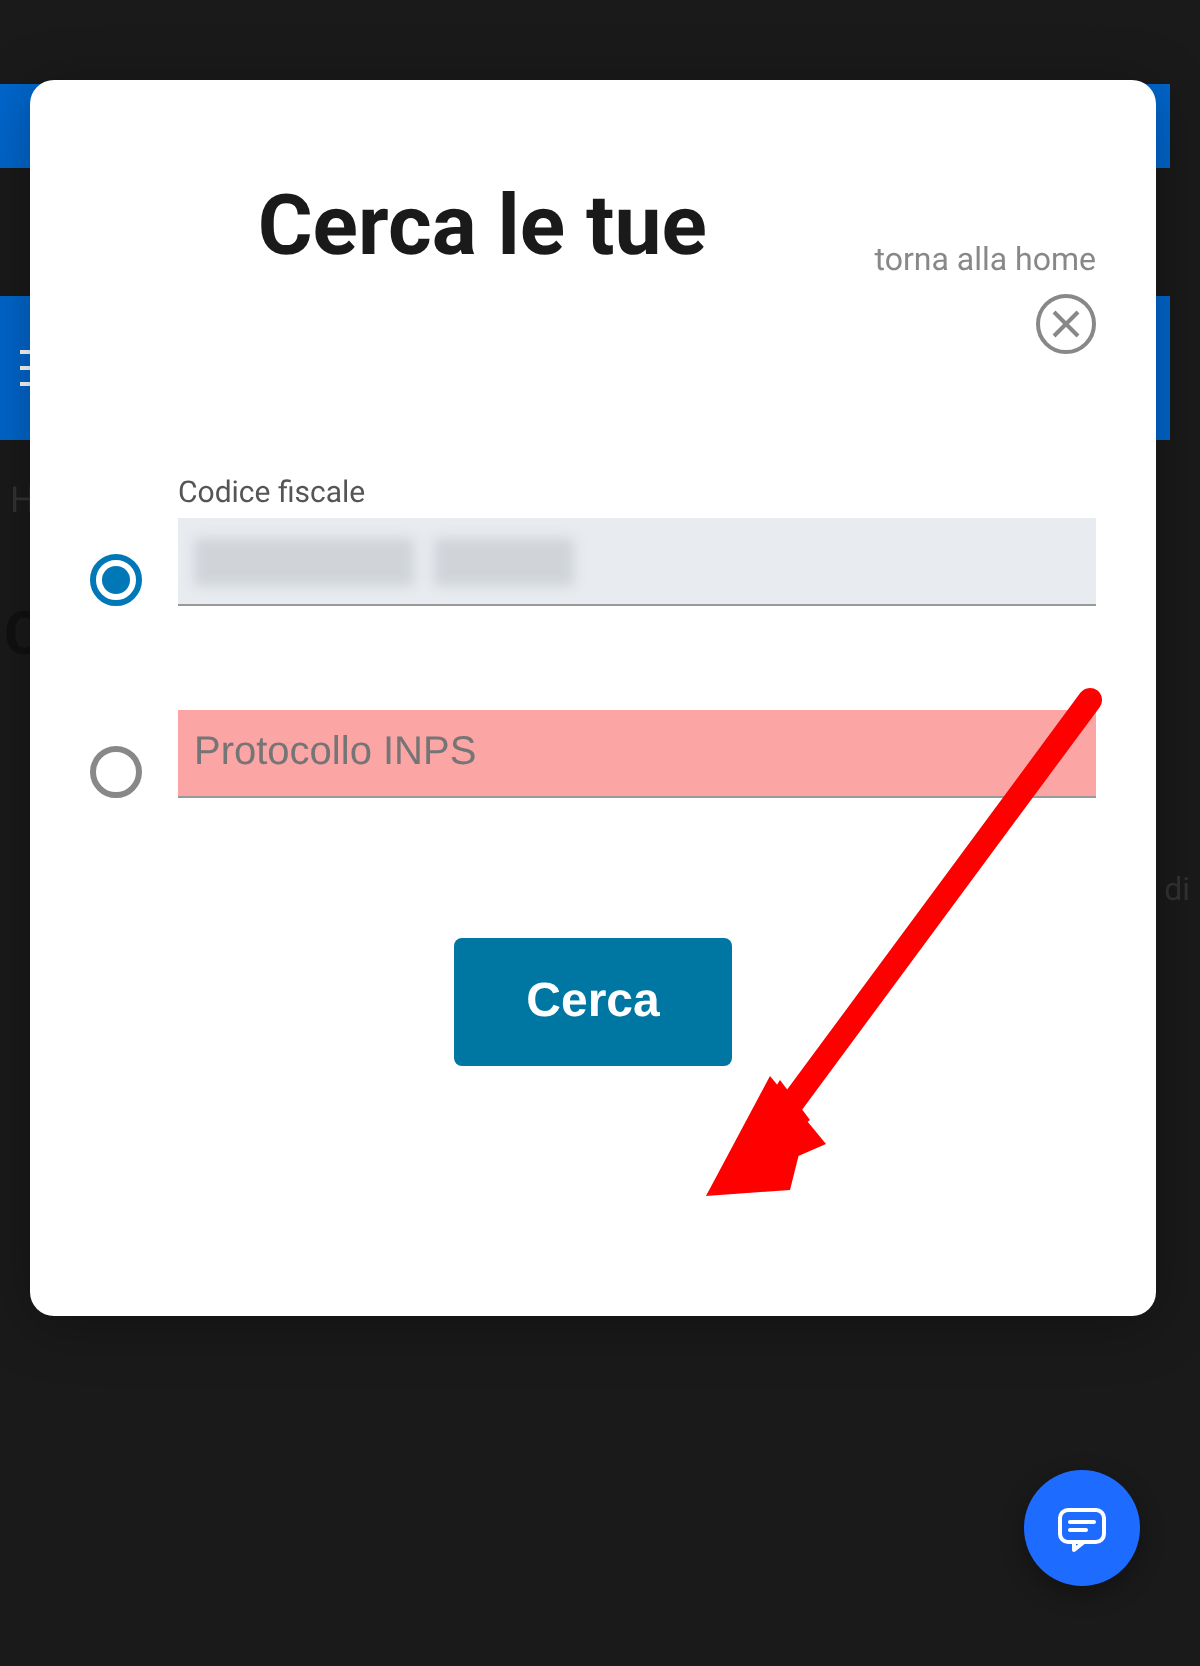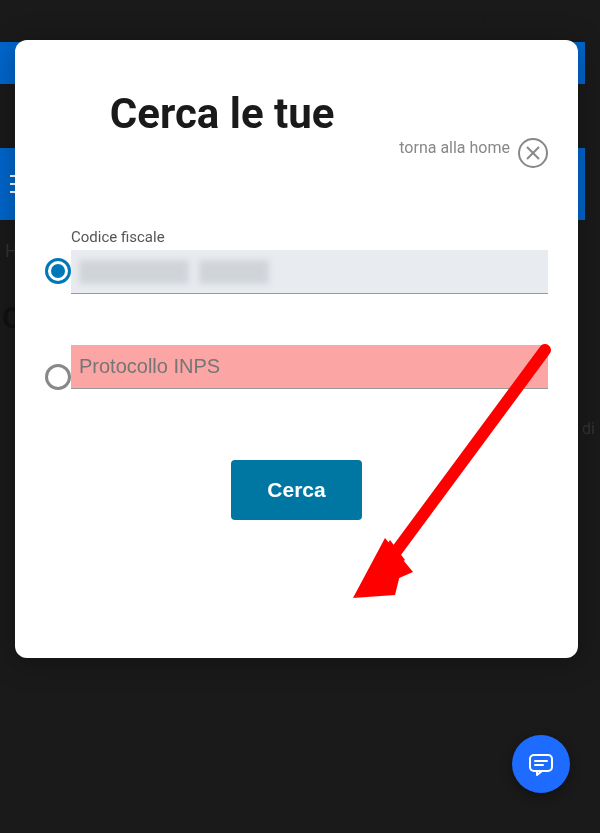--- a/index.html
+++ b/index.html
@@ -50,21 +50,21 @@
     .page-title-behind {
       position: absolute;
       top: 300px;
       left: 2px;
       font-size: 30px;
       font-weight: bold;
       color: #111;
     }
     .di-text {
       position: absolute;
-      top: 419px;
+      top: 435px;
       right: 5px;
       color: #333;
       font-size: 16px;
     }
     .modal {
       position: absolute;
       top: 40px;
       left: 15px;
       right: 22px;
       bottom: 175px;
@@ -82,43 +82,45 @@
     .modal-title {
       font-size: 42px;
       font-weight: 700;
       color: #1a1a1a;
       line-height: 1.15;
       text-align: center;
       flex: 1;
     }
     .close-area {
       display: flex;
-      align-items: flex-start;
+      align-items: flex-end;
       gap: 8px;
-      margin-top: 48px;
+      margin-top: 30px;
+      flex-direction: column;
     }
     .home-link {
       color: #888;
       font-size: 16px;
     }
     .close-btn {
       width: 30px;
       height: 30px;
       border: 2px solid #888;
       border-radius: 50%;
       display: flex;
       align-items: center;
       justify-content: center;
       color: #888;
       cursor: pointer;
       font-size: 16px;
     }
     .option-row {
       display: flex;
-      align-items: center;
+      align-items: flex-end;
+      gap: 18px;
       margin-bottom: 50px;
     }
     .radio {
       width: 26px;
       height: 26px;
       border: 3px solid #0077b6;
       border-radius: 50%;
       display: flex;
       align-items: center;
       justify-content: center;
@@ -169,21 +171,21 @@
       border-radius: 2px;
       filter: blur(3px);
     }
     .search-btn {
       display: block;
       margin: 70px auto 0;
       background: #0077a3;
       color: #fff;
       border: none;
       padding: 18px 36px;
-      font-size: 21px;
+      font-size: 24px;
       font-weight: 600;
       border-radius: 4px;
       cursor: pointer;
     }
     .arrow {
       position: absolute;
       top: 300px;
       left: 330px;
       width: 220px;
       height: 270px;

